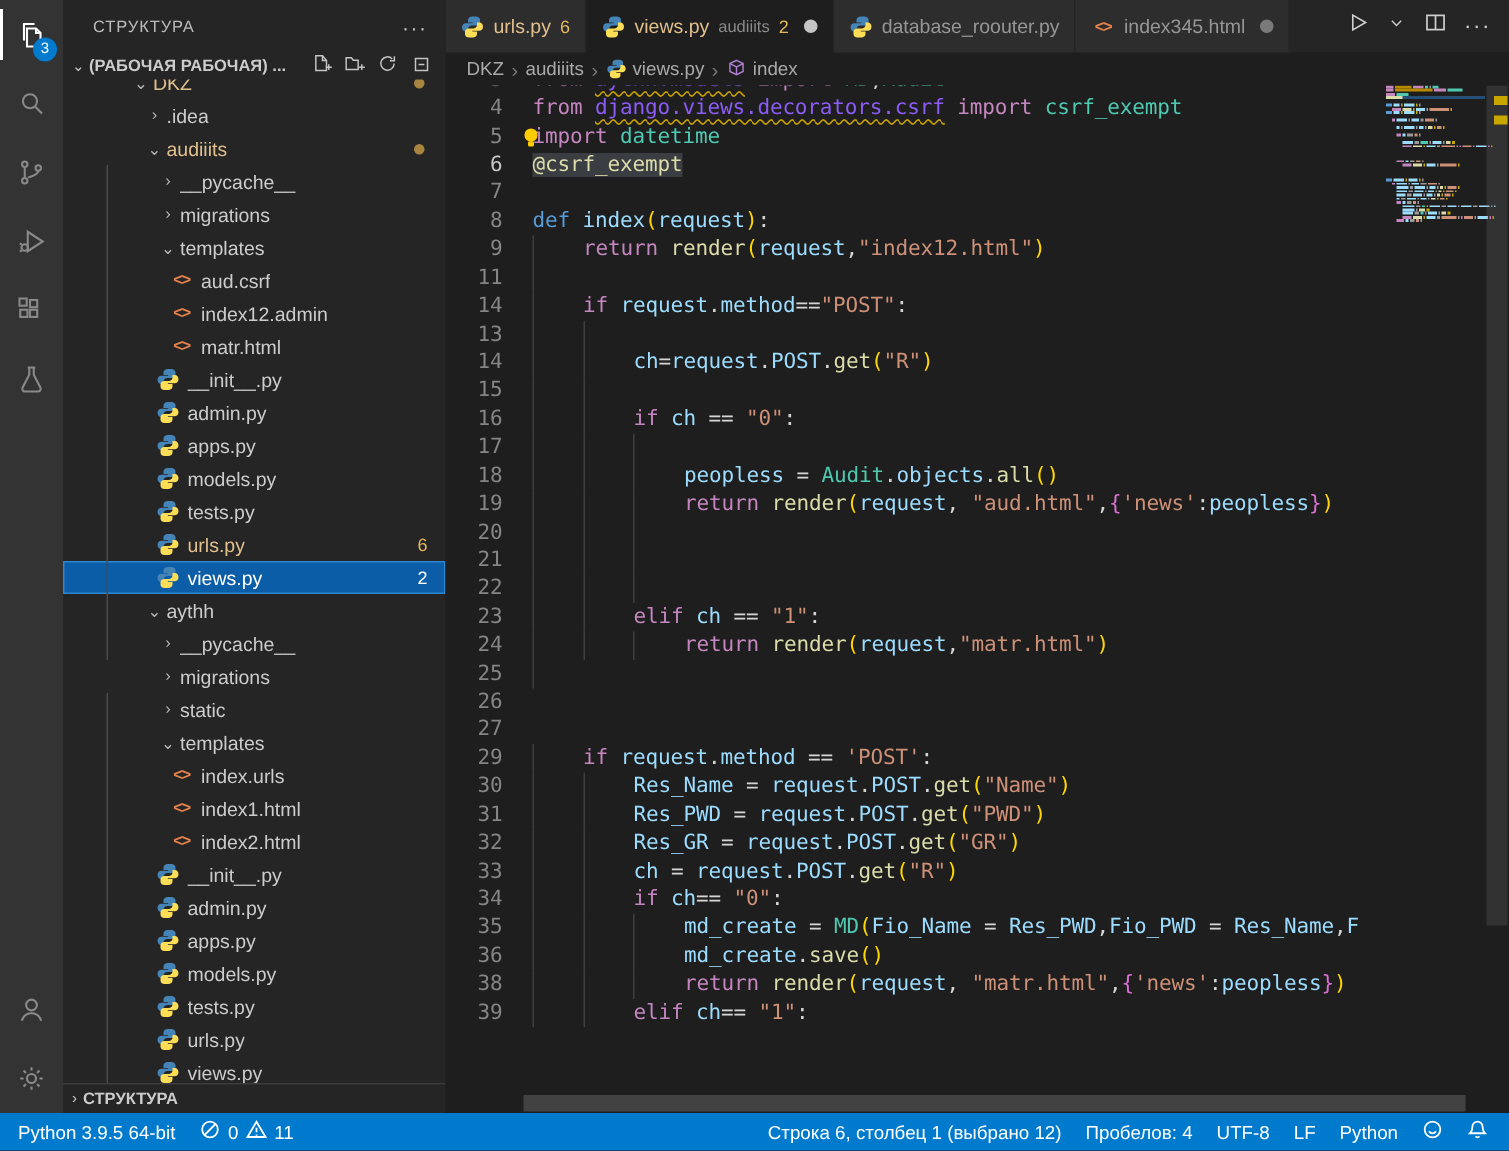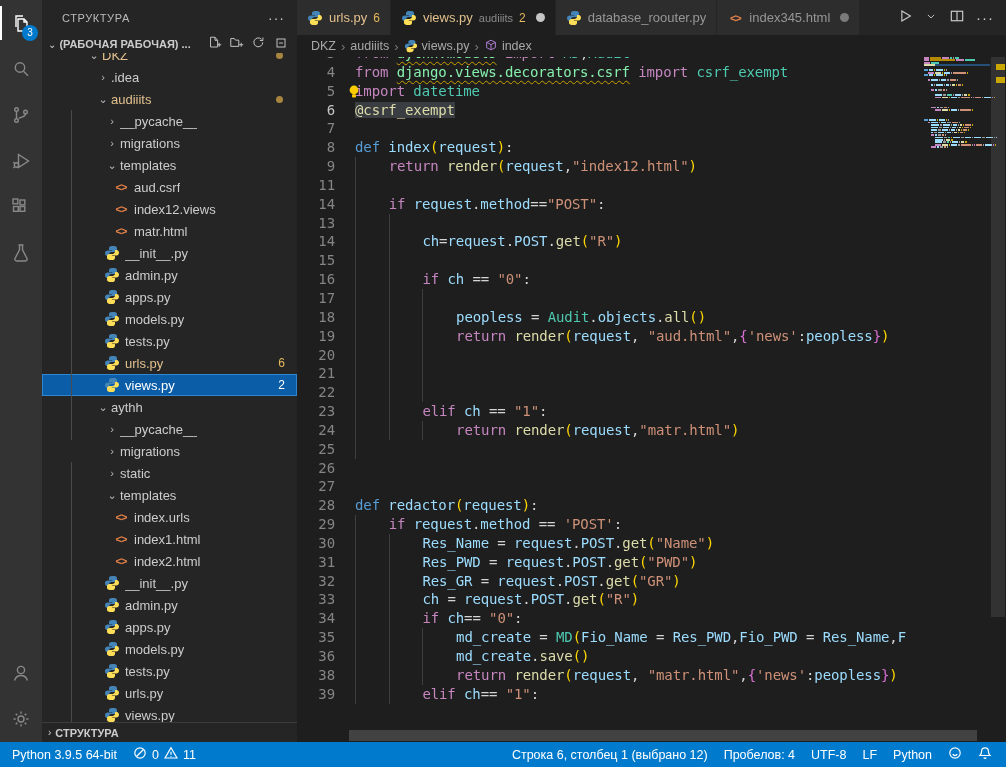--- a/index.html
+++ b/index.html
@@ -62,21 +62,21 @@
   .code-area{position:absolute;top:57px;left:0;right:0;bottom:0;overflow:hidden;}
   .lines{position:absolute;top:-13px;left:0;right:82px;overflow:hidden;}
   .line{position:relative;height:18.85px;line-height:18.85px;white-space:pre;
     font-family:"DejaVu Sans Mono",monospace;font-size:14px;letter-spacing:-0.1px;padding-left:58px;color:#d4d4d4;}
   .ln{position:absolute;left:0;top:0;width:38px;text-align:right;color:#858585;}
   .ln.cur{color:#c6c6c6;}
   .ind{display:inline-block;width:33.7px;height:18.85px;border-left:1px solid #3e3e3e;vertical-align:top;}
   .tk-k{color:#c586c0}.tk-d{color:#569cd6}.tk-f{color:#dcdcaa}.tk-v{color:#9cdcfe}
   .tk-c{color:#4ec9b0}.tk-s{color:#ce9178}.tk-o{color:#d4d4d4}
   .tk-b1{color:#ffd700}.tk-b2{color:#da70d6}.tk-dec{color:#dcdcaa}
-  .tk-w{color:#86efac;text-decoration:underline wavy #c8a000 1px;text-underline-offset:3px;}
+  .tk-w{color:#8b5cf6;text-decoration:underline wavy #c8a000 1px;text-underline-offset:3px;}
   .tk-sel{background:#3a3d41;}
   .bulb{position:absolute;left:50px;top:2px;width:14px;height:15px;z-index:2;}
   
   .minimap{position:absolute;top:0;right:16px;width:66px;bottom:0;cursor:pointer;}
   .mrow{position:relative;height:1.7px;margin-bottom:0.8px;white-space:nowrap;font-size:0;}
   .mrow span{display:inline-block;height:1.7px;vertical-align:top;}
   .mrow.msel{background:#264f78;}
   .vscroll{position:absolute;top:0;right:0;width:16px;bottom:0;cursor:pointer;}
   .vslider{position:absolute;top:0;left:1px;right:1px;height:560px;background:rgba(121,121,121,0.22);}
   .rmark{position:absolute;right:1px;width:9px;height:6px;background:#caa700;}
@@ -209,21 +209,21 @@
       <div class="trow" style="padding-left: 71px;">
         <span class="ficon">
           <span class="html-ic">&lt;&gt;</span>
         </span>
         <span class="lbl">aud.csrf</span>
       </div>
       <div class="trow" style="padding-left: 71px;">
         <span class="ficon">
           <span class="html-ic">&lt;&gt;</span>
         </span>
-        <span class="lbl">index12.views</span>
+        <span class="lbl">index12.admin</span>
       </div>
       <div class="trow" style="padding-left: 71px;">
         <span class="ficon">
           <span class="html-ic">&lt;&gt;</span>
         </span>
         <span class="lbl">matr.html</span>
       </div>
       <div class="trow" style="padding-left: 62px;">
         <span class="ficon">
           <svg viewBox="0 0 16 16">
@@ -500,21 +500,20 @@
         <div class="line"><span class="ln">18</span><span class="ind"></span><span class="ind"></span><span class="ind"></span><span class="tk-v">peopless</span><span class="tk-o"> = </span><span class="tk-c">Audit</span><span class="tk-o">.</span><span class="tk-v">objects</span><span class="tk-o">.</span><span class="tk-f">all</span><span class="tk-b1">()</span></div>
         <div class="line"><span class="ln">19</span><span class="ind"></span><span class="ind"></span><span class="ind"></span><span class="tk-k">return </span><span class="tk-f">render</span><span class="tk-b1">(</span><span class="tk-v">request</span><span class="tk-o">, </span><span class="tk-s">"aud.html"</span><span class="tk-o">,</span><span class="tk-b2">{</span><span class="tk-s">'news'</span><span class="tk-o">:</span><span class="tk-v">peopless</span><span class="tk-b2">}</span><span class="tk-b1">)</span></div>
         <div class="line"><span class="ln">20</span><span class="ind"></span><span class="ind"></span><span class="ind"></span></div>
         <div class="line"><span class="ln">21</span><span class="ind"></span><span class="ind"></span><span class="ind"></span></div>
         <div class="line"><span class="ln">22</span><span class="ind"></span><span class="ind"></span><span class="ind"></span></div>
         <div class="line"><span class="ln">23</span><span class="ind"></span><span class="ind"></span><span class="tk-k">elif </span><span class="tk-v">ch</span><span class="tk-o"> == </span><span class="tk-s">"1"</span><span class="tk-o">:</span></div>
         <div class="line"><span class="ln">24</span><span class="ind"></span><span class="ind"></span><span class="ind"></span><span class="tk-k">return </span><span class="tk-f">render</span><span class="tk-b1">(</span><span class="tk-v">request</span><span class="tk-o">,</span><span class="tk-s">"matr.html"</span><span class="tk-b1">)</span></div>
         <div class="line"><span class="ln">25</span><span class="ind"></span></div>
         <div class="line"><span class="ln">26</span></div>
         <div class="line"><span class="ln">27</span></div>
-        <div class="line"><span class="ln">28</span><span class="tk-d">def </span><span class="tk-v">redactor</span><span class="tk-b1">(</span><span class="tk-v">request</span><span class="tk-b1">)</span><span class="tk-o">:</span></div>
         <div class="line"><span class="ln">29</span><span class="ind"></span><span class="tk-k">if </span><span class="tk-v">request</span><span class="tk-o">.</span><span class="tk-v">method</span><span class="tk-o"> == </span><span class="tk-s">'POST'</span><span class="tk-o">:</span></div>
         <div class="line"><span class="ln">30</span><span class="ind"></span><span class="ind"></span><span class="tk-v">Res_Name</span><span class="tk-o"> = </span><span class="tk-v">request</span><span class="tk-o">.</span><span class="tk-v">POST</span><span class="tk-o">.</span><span class="tk-f">get</span><span class="tk-b1">(</span><span class="tk-s">"Name"</span><span class="tk-b1">)</span></div>
         <div class="line"><span class="ln">31</span><span class="ind"></span><span class="ind"></span><span class="tk-v">Res_PWD</span><span class="tk-o"> = </span><span class="tk-v">request</span><span class="tk-o">.</span><span class="tk-v">POST</span><span class="tk-o">.</span><span class="tk-f">get</span><span class="tk-b1">(</span><span class="tk-s">"PWD"</span><span class="tk-b1">)</span></div>
         <div class="line"><span class="ln">32</span><span class="ind"></span><span class="ind"></span><span class="tk-v">Res_GR</span><span class="tk-o"> = </span><span class="tk-v">request</span><span class="tk-o">.</span><span class="tk-v">POST</span><span class="tk-o">.</span><span class="tk-f">get</span><span class="tk-b1">(</span><span class="tk-s">"GR"</span><span class="tk-b1">)</span></div>
         <div class="line"><span class="ln">33</span><span class="ind"></span><span class="ind"></span><span class="tk-v">ch</span><span class="tk-o"> = </span><span class="tk-v">request</span><span class="tk-o">.</span><span class="tk-v">POST</span><span class="tk-o">.</span><span class="tk-f">get</span><span class="tk-b1">(</span><span class="tk-s">"R"</span><span class="tk-b1">)</span></div>
         <div class="line"><span class="ln">34</span><span class="ind"></span><span class="ind"></span><span class="tk-k">if </span><span class="tk-v">ch</span><span class="tk-o">== </span><span class="tk-s">"0"</span><span class="tk-o">:</span></div>
         <div class="line"><span class="ln">35</span><span class="ind"></span><span class="ind"></span><span class="ind"></span><span class="tk-v">md_create</span><span class="tk-o"> = </span><span class="tk-c">MD</span><span class="tk-b1">(</span><span class="tk-v">Fio_Name</span><span class="tk-o"> = </span><span class="tk-v">Res_PWD</span><span class="tk-o">,</span><span class="tk-v">Fio_PWD</span><span class="tk-o"> = </span><span class="tk-v">Res_Name</span><span class="tk-o">,</span><span class="tk-v">F</span></div>
         <div class="line"><span class="ln">36</span><span class="ind"></span><span class="ind"></span><span class="ind"></span><span class="tk-v">md_create</span><span class="tk-o">.</span><span class="tk-f">save</span><span class="tk-b1">()</span></div>
         <div class="line"><span class="ln">38</span><span class="ind"></span><span class="ind"></span><span class="ind"></span><span class="tk-k">return </span><span class="tk-f">render</span><span class="tk-b1">(</span><span class="tk-v">request</span><span class="tk-o">, </span><span class="tk-s">"matr.html"</span><span class="tk-o">,</span><span class="tk-b2">{</span><span class="tk-s">'news'</span><span class="tk-o">:</span><span class="tk-v">peopless</span><span class="tk-b2">}</span><span class="tk-b1">)</span></div>
         <div class="line"><span class="ln">39</span><span class="ind"></span><span class="ind"></span><span class="tk-k">elif </span><span class="tk-v">ch</span><span class="tk-o">== </span><span class="tk-s">"1"</span><span class="tk-o">:</span></div>

